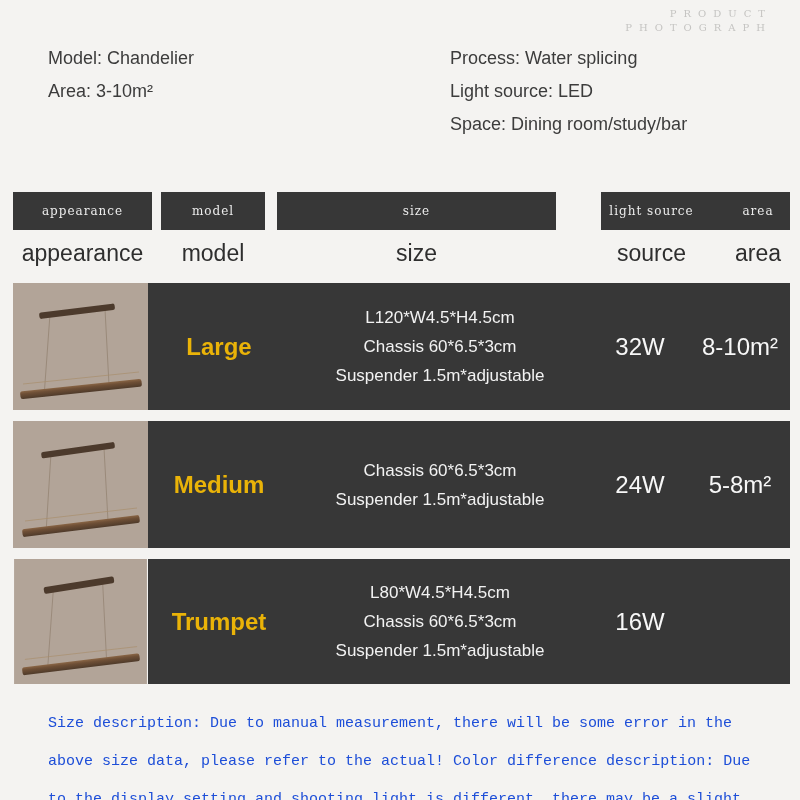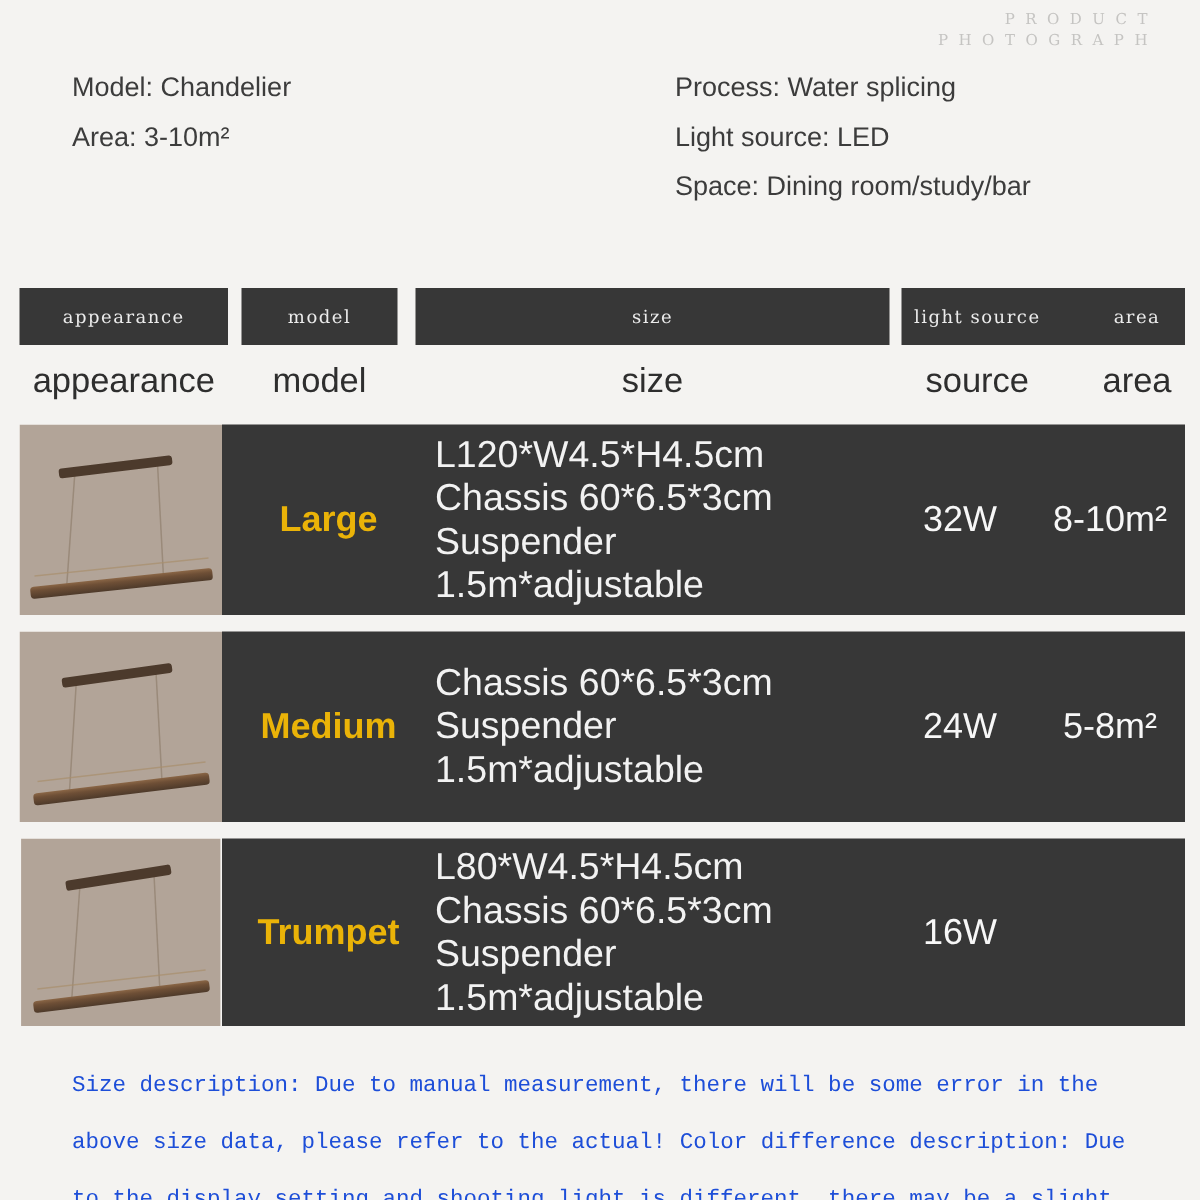--- a/index.html
+++ b/index.html
@@ -44,21 +44,21 @@
     color: #ececec;
     font-family: "DejaVu Serif", serif;
     font-size: 12px;
     letter-spacing: 1px;
     display: flex;
     align-items: center;
     justify-content: center;
   }
   .col1 { left: 13px;  width: 139px; }
   .col2 { left: 161px; width: 104px; }
-  .col3 { left: 277px; width: 316px; }
+  .col3 { left: 277px; width: 279px; }
   .col4 { left: 601px; width: 101px;  }
   .col5 { left: 702px; width: 88px; padding-left: 24px;  }
 
   .col-label {
     position: absolute;
     top: 237px;
     height: 32px;
     display: flex;
     align-items: center;
     justify-content: center;
@@ -92,21 +92,22 @@
     grid-template-columns: 142px 300px 100px 100px;
     align-items: center;
   }
   .model-name {
     text-align: center;
     font-size: 24px;
     color: #eab308;
     font-weight: bold;
   }
   .size-cell {
-    font-size: 25px;
+    text-align: center;
+    font-size: 17px;
     line-height: 29px;
     color: #f2f2f2;
   }
   .watt-cell, .area-cell {
     text-align: center;
     font-size: 24px;
     color: #f7f7f7;
   }
 
   

